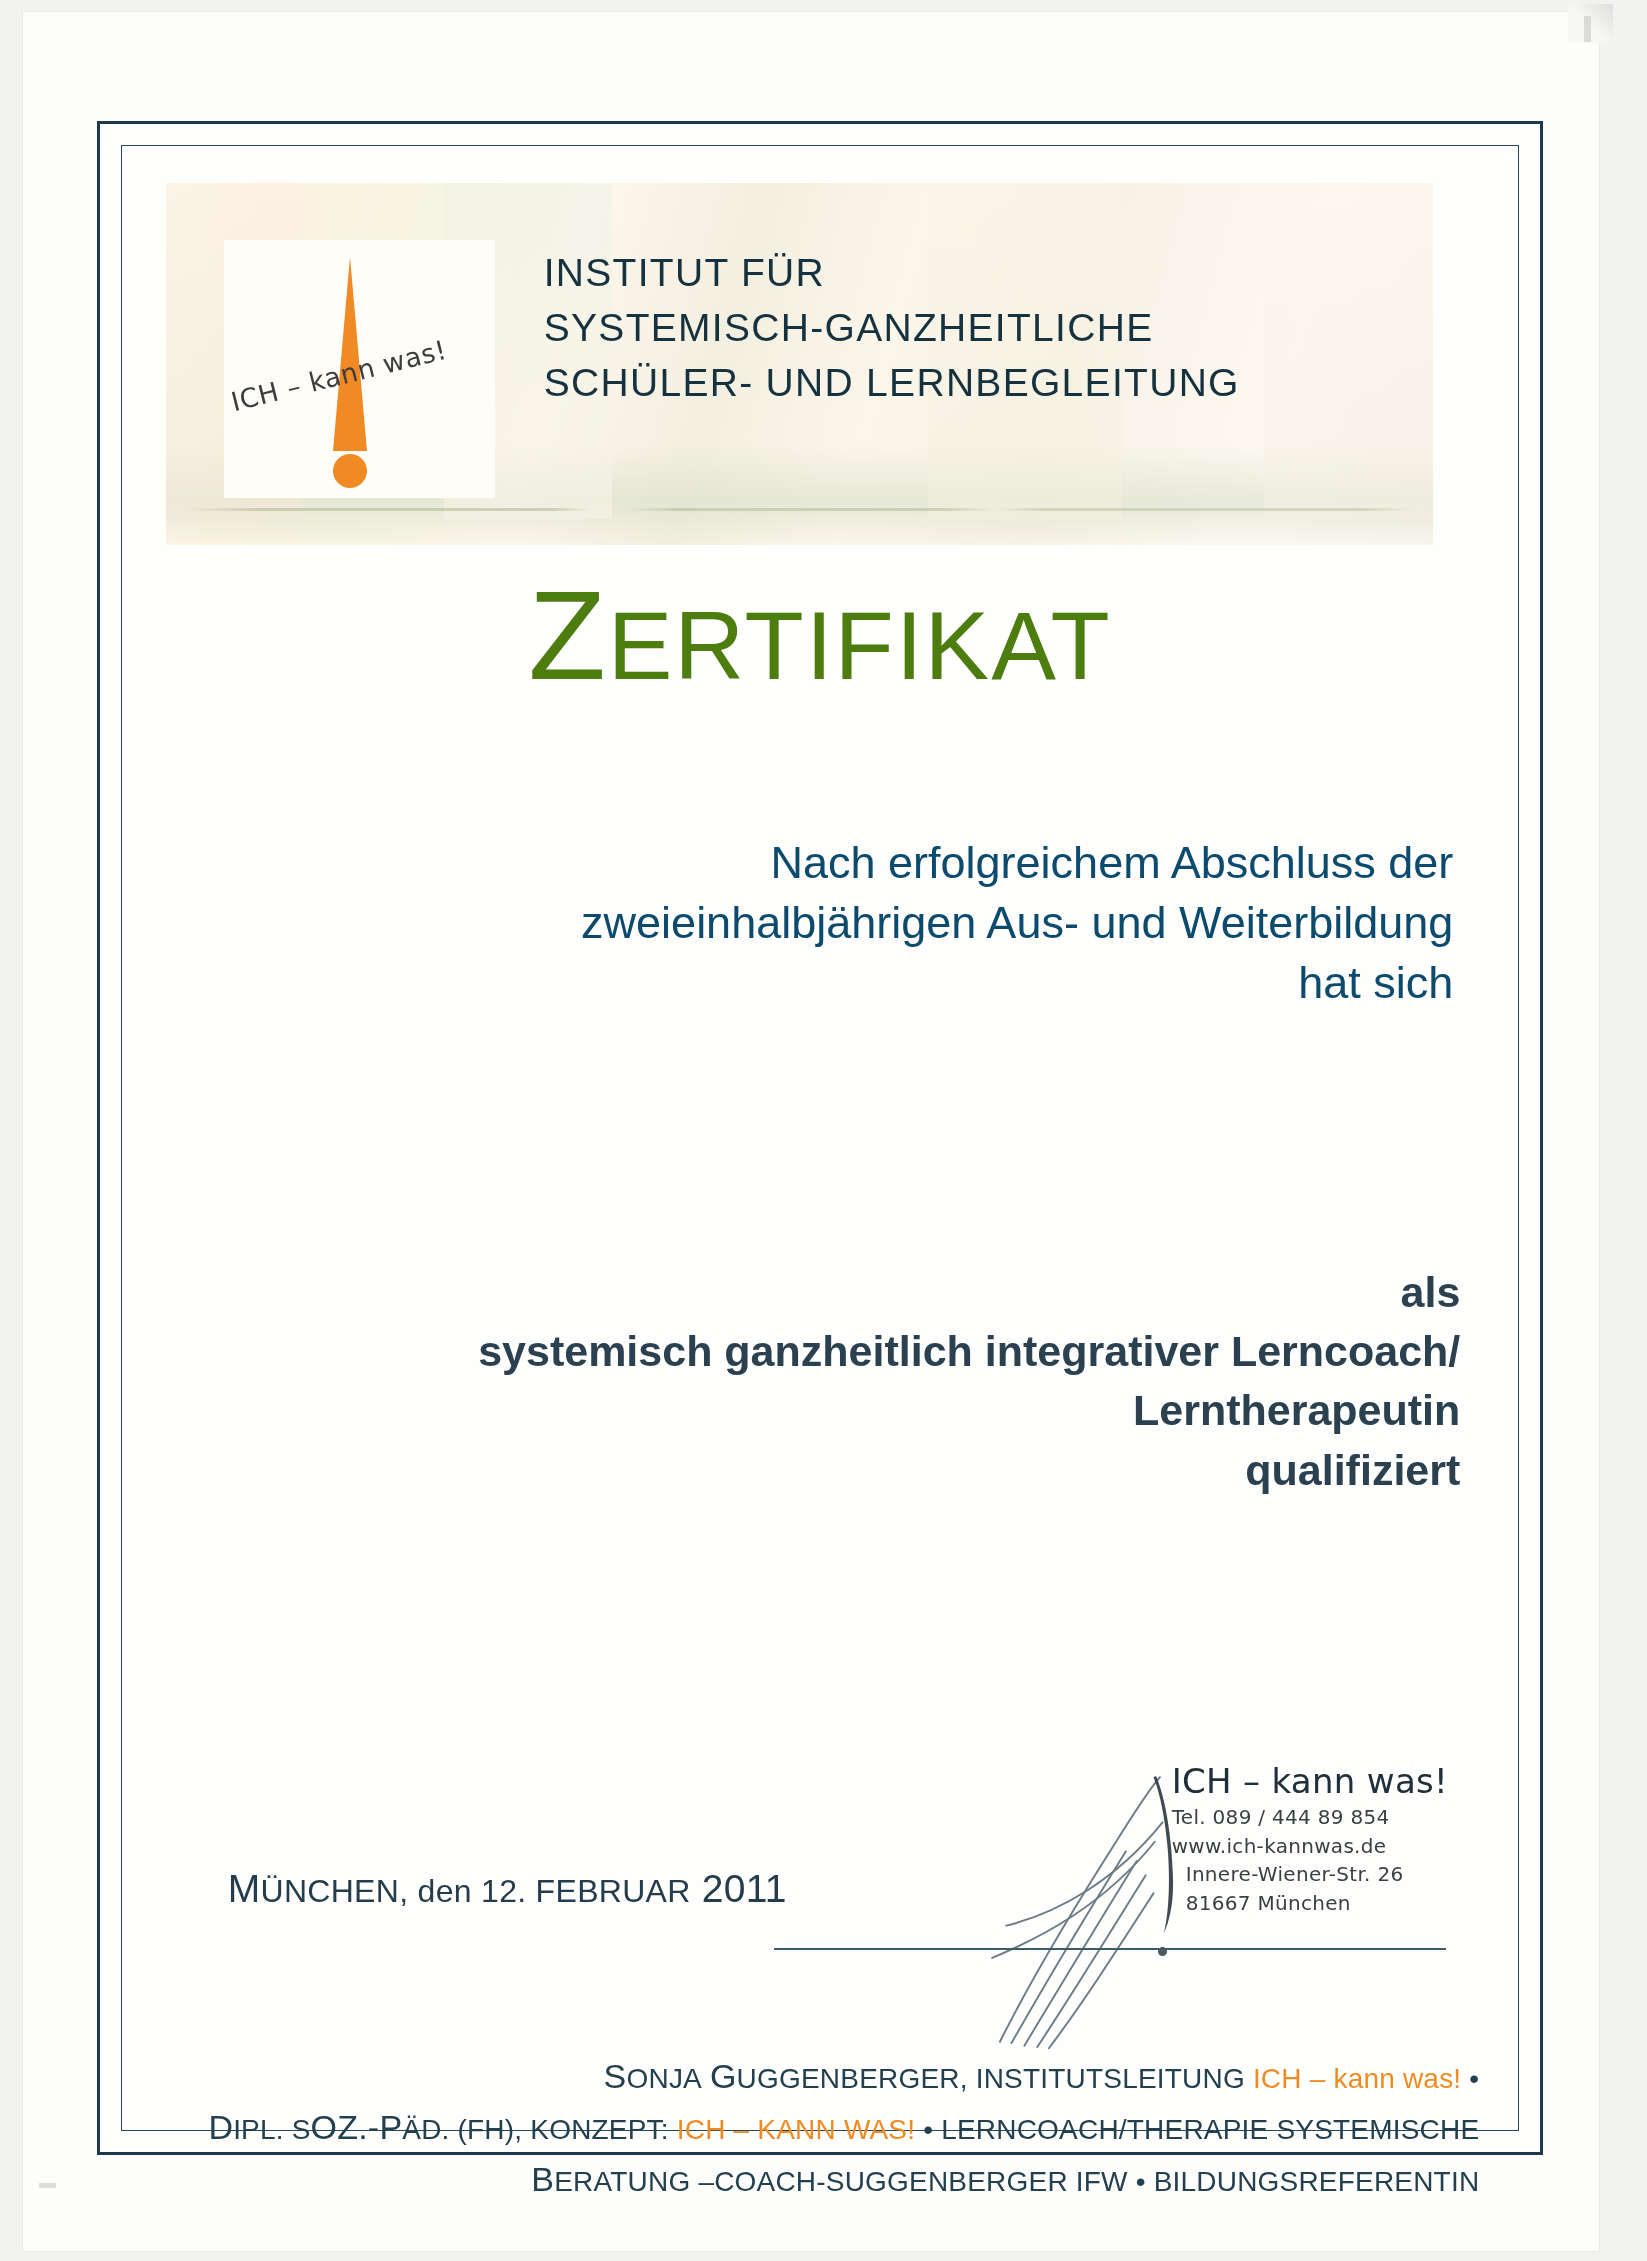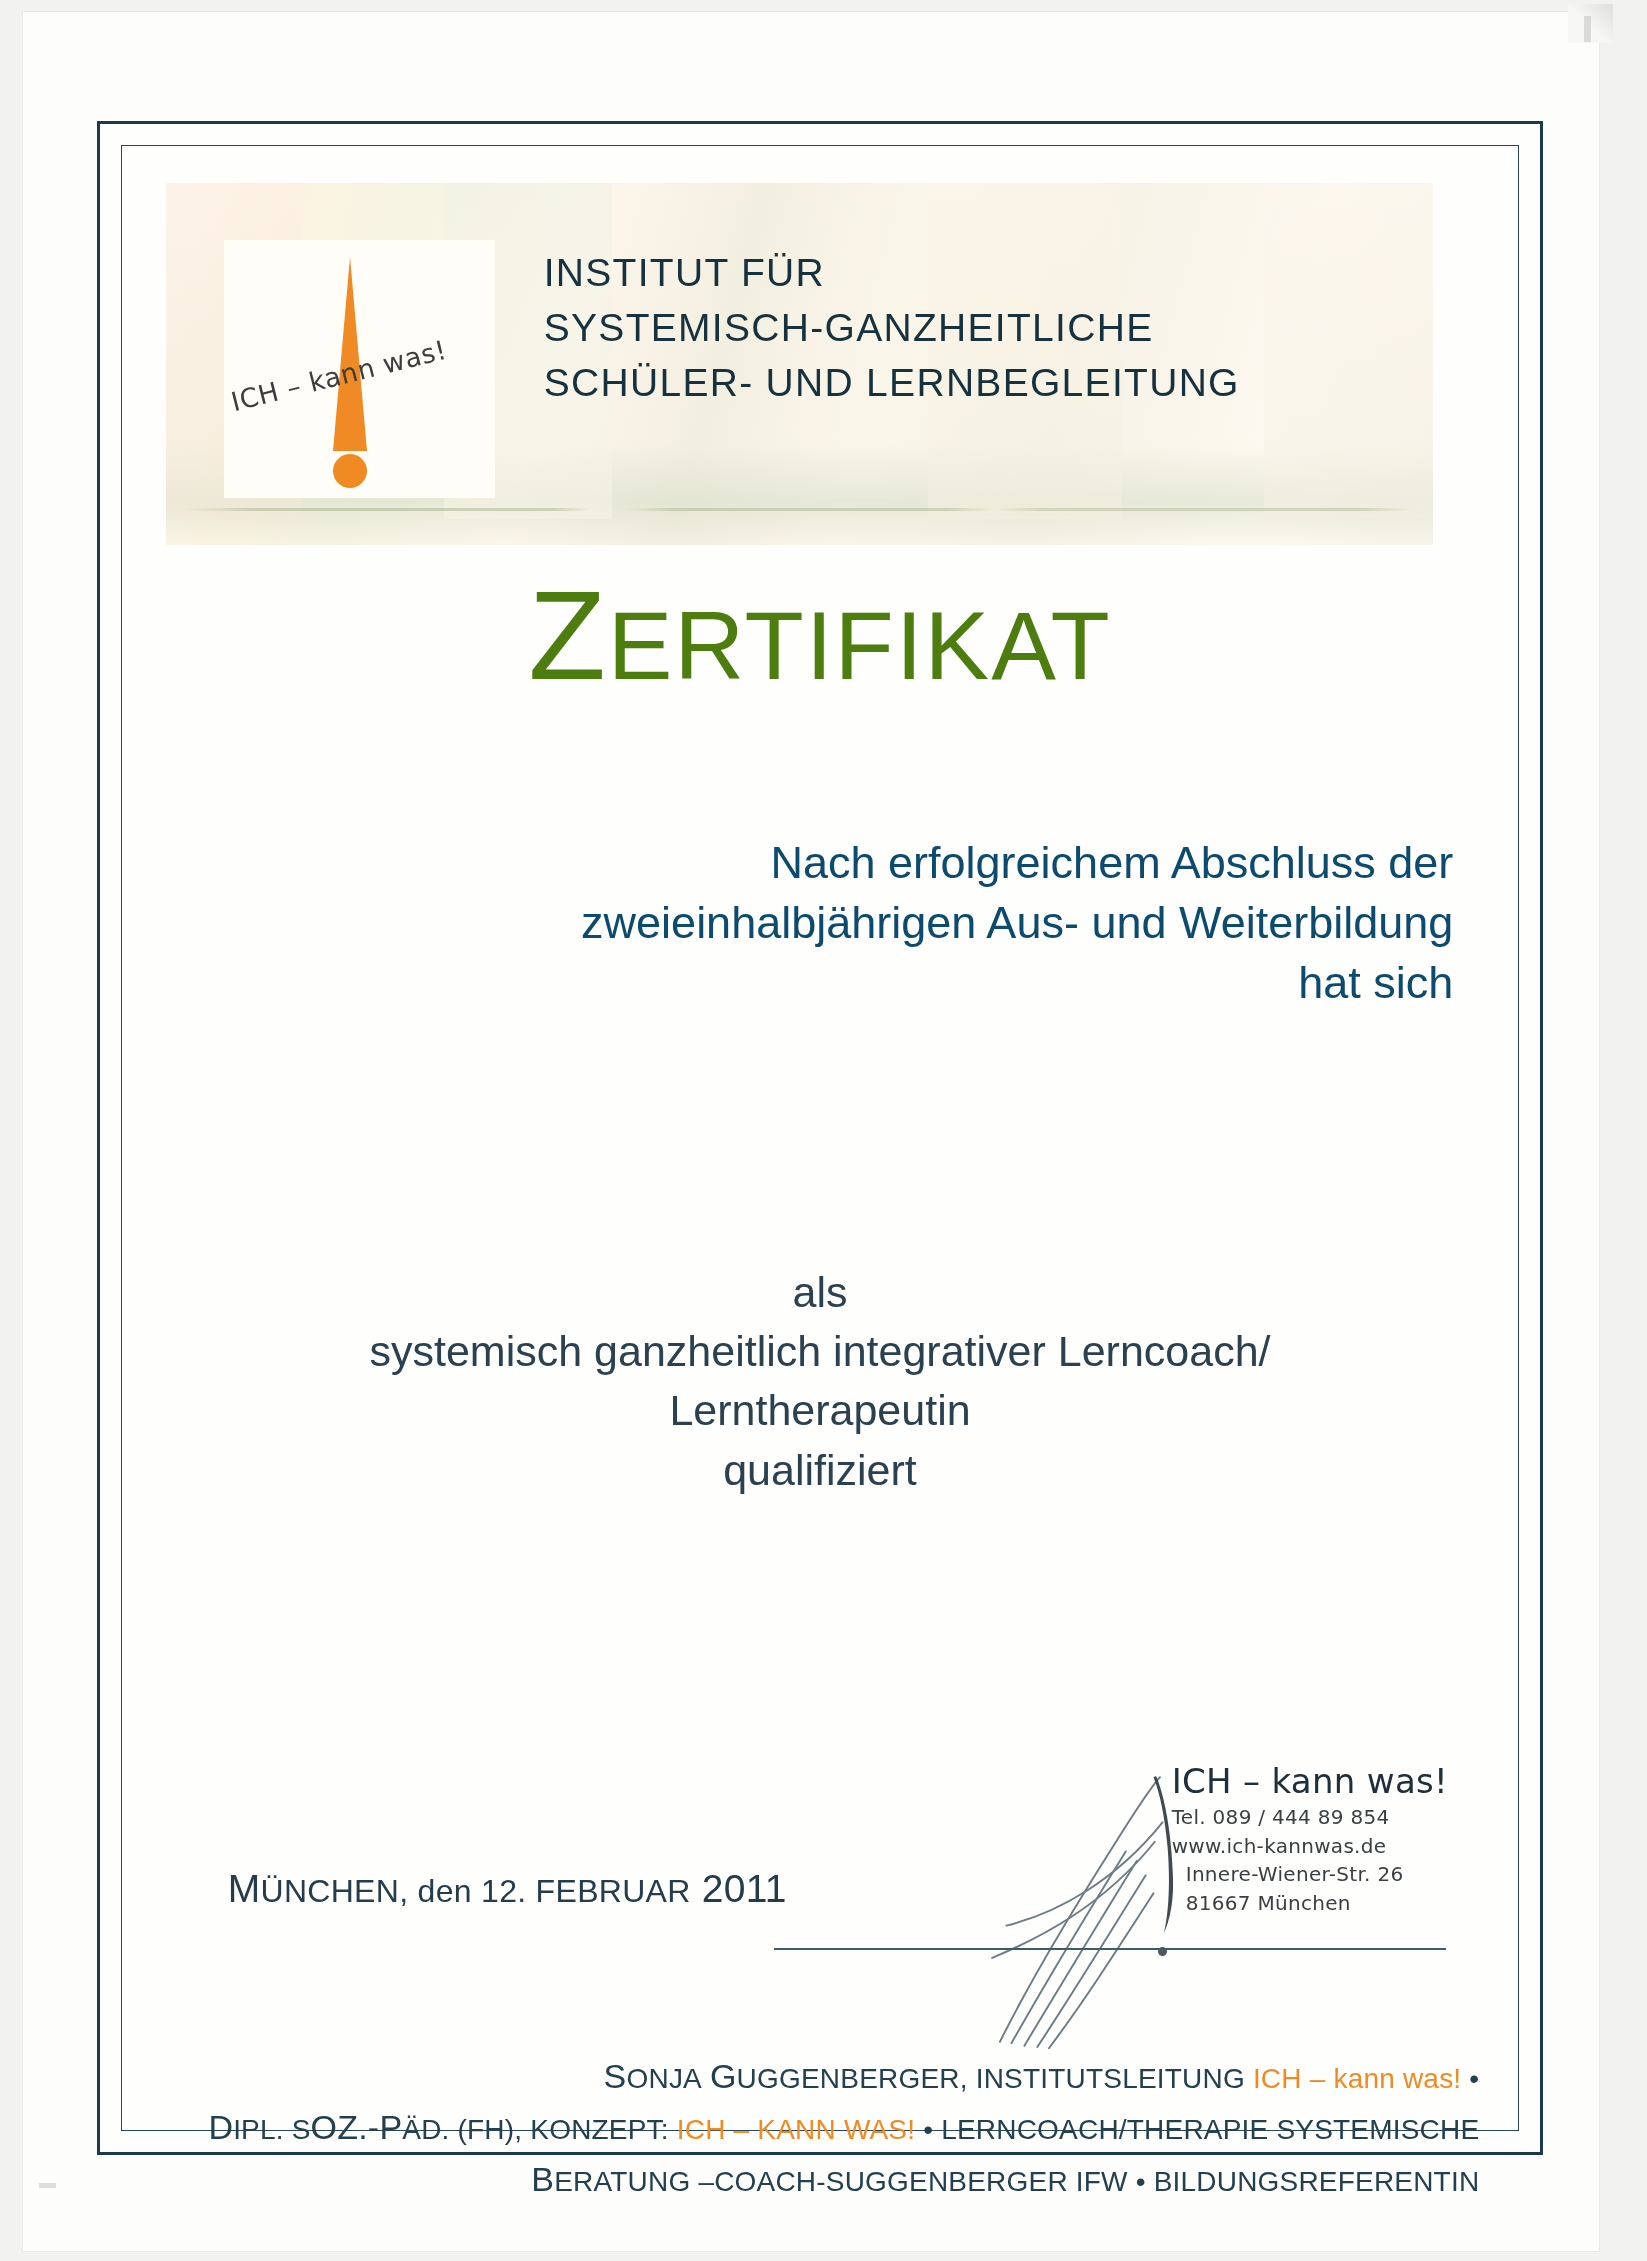--- a/index.html
+++ b/index.html
@@ -198,25 +198,25 @@
     font-size: 47px;
     letter-spacing: 0.6px;
     font-weight: bold;
   }
   .recipient .cap { font-size: 59px; }
 
   .qual-block {
     position: absolute;
     left: 58px; right: 58px;
     top: 1117px;
-    text-align: center;
+    text-align: right;
     color: #2b4150;
     font-size: 43px;
     line-height: 1.38;
-    font-weight: 400;
+    font-weight: 700;
   }
 
   
   .place-date {
     position: absolute;
     left: 78px;
     top: 1721px;
     color: #243c4b;
     font-size: 32px;
     letter-spacing: 0.3px;

